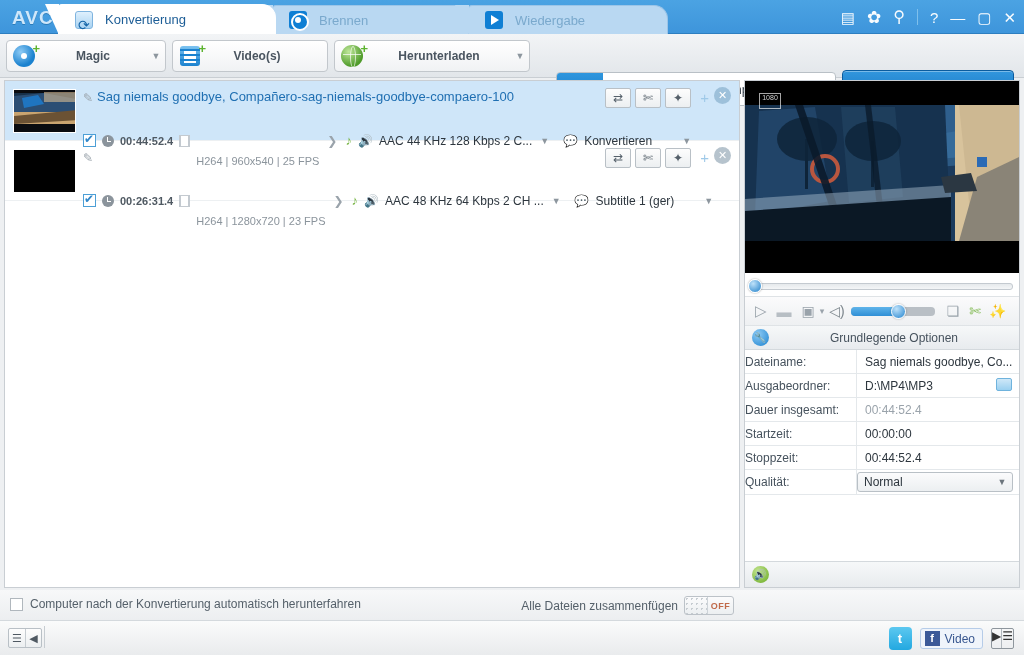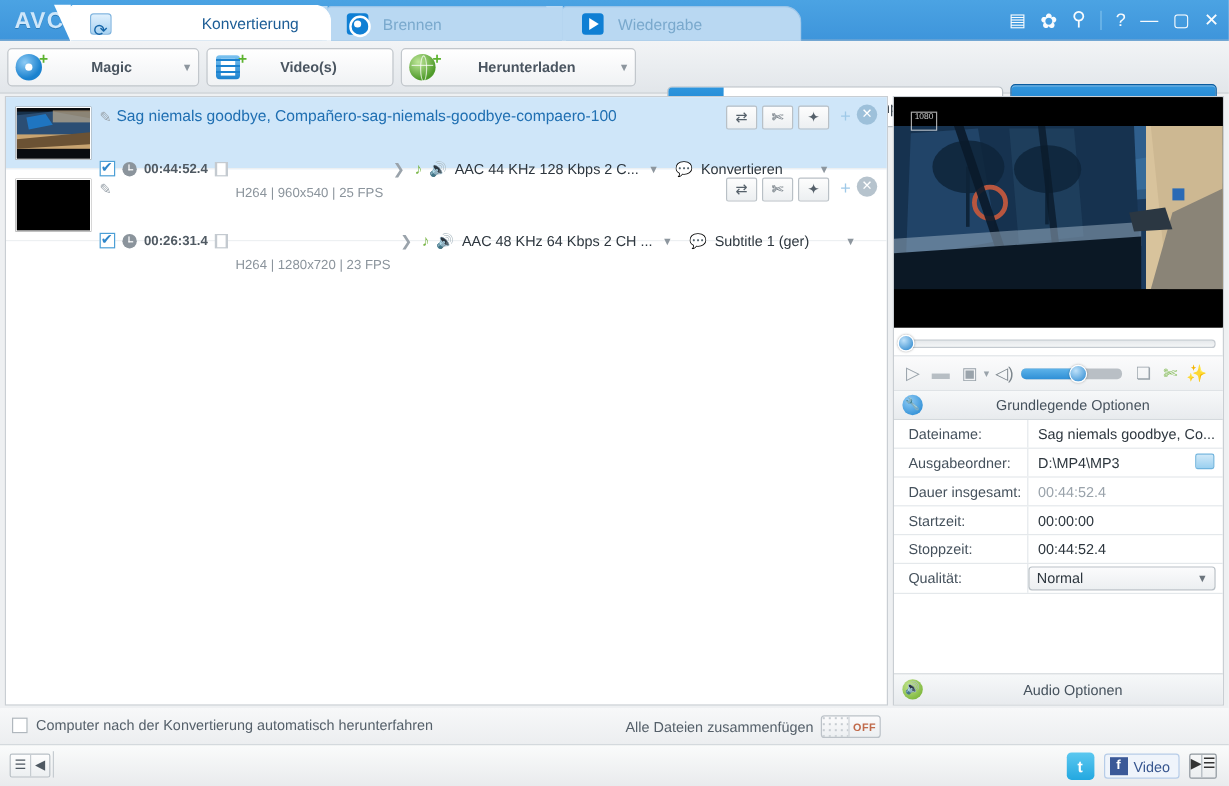--- a/index.html
+++ b/index.html
@@ -178,21 +178,21 @@
             box-shadow:0 0 2px rgba(0,0,0,.35); }
 
   .optheader{ position:absolute; left:0; top:245px; width:274px; height:24px;
               background:linear-gradient(#f6f8f9,#e8ebee); border-bottom:1px solid #d4d9dd;
               display:flex; align-items:center; }
   .optheader .hdrtxt{ flex:1; text-align:center; font-size:12px; color:#46525d; }
   .badge-blue{ width:17px;height:17px;border-radius:50%; margin-left:7px;
       background:radial-gradient(circle at 35% 30%,#8ecbf5,#1b82cf); color:#fff; font-size:10px;
       text-align:center; line-height:17px; }
   .optrow{ position:absolute; left:0; width:274px; height:24px; border-bottom:1px solid #e4e8eb; display:flex; }
-  .optlbl{ width:112px; padding-left:12px; line-height:24px; font-size:12px; color:#46525d;
+  .optlbl{ width:112px; padding-left:0; line-height:24px; font-size:12px; color:#46525d;
            border-right:1px solid #e4e8eb; }
   .optval{ flex:1; padding-left:8px; line-height:24px; font-size:12px; color:#2d363e; position:relative; }
   .optval.muted{ color:#9aa3ab; }
   .folderico{ position:absolute; right:7px; top:4px; width:16px; height:13px;
               background:linear-gradient(#cfe8f8,#9ad0f0); border:1px solid #6fb3dd; border-radius:2px; }
   .qualsel{ position:absolute; left:112px; top:2px; width:156px; height:20px;
             background:linear-gradient(#fbfbfc,#eceff1); border:1px solid #b9c0c6; border-radius:3px;
             display:flex; align-items:center; }
   .qualsel .q{ flex:1; padding-left:6px; font-size:12px; color:#2d363e; }
   .qualsel .c{ width:20px; text-align:center; color:#6c757d; font-size:9px; }
@@ -240,21 +240,21 @@
   .viewtog{ height:21px; display:flex; border:1px solid #8e969d; border-radius:2px; overflow:hidden; }
   .viewtog .b{ border-left:1px solid #b0b7bd; }
 </style>
 </head>
 <body>
 
 <div class="titlebar">
   <div class="logo">AVC</div>
 
   <div class="tabs">
-    <div class="tab active" style="left:0px; width:218px;text-align:right;">
+    <div class="tab active" style="left:0px; width:218px;">
       <span class="ticon ic-convert"></span>
       <span>Konvertierung</span>
     </div>
     <div class="tab" style="left:214px; width:200px;">
       <span class="ticon ic-disc"></span>
       <span>Brennen</span>
     </div>
     <div class="tab" style="left:410px; width:200px;">
       <span class="ticon ic-play"></span>
       <span>Wiedergabe</span>
@@ -471,21 +471,20 @@
   <div class="optrow" style="top:389px; height:25px;">
     <span class="optlbl">Qualität:</span>
     <span class="qualsel">
       <span class="q">Normal</span>
       <span class="c">▼</span>
     </span>
   </div>
 
   <div class="audioopt">
     <span class="badge-green">🔊</span>
-    <span class="hdrtxt">Audio Optionen</span>
   </div>
 </div>
 
 <div class="bottombar">
   <div class="shutdown">
     <span class="bchk"></span>
     <span class="t">Computer nach der Konvertierung automatisch herunterfahren</span>
   </div>
   <div class="mergewrap">
     <span class="t">Alle Dateien zusammenfügen</span>

